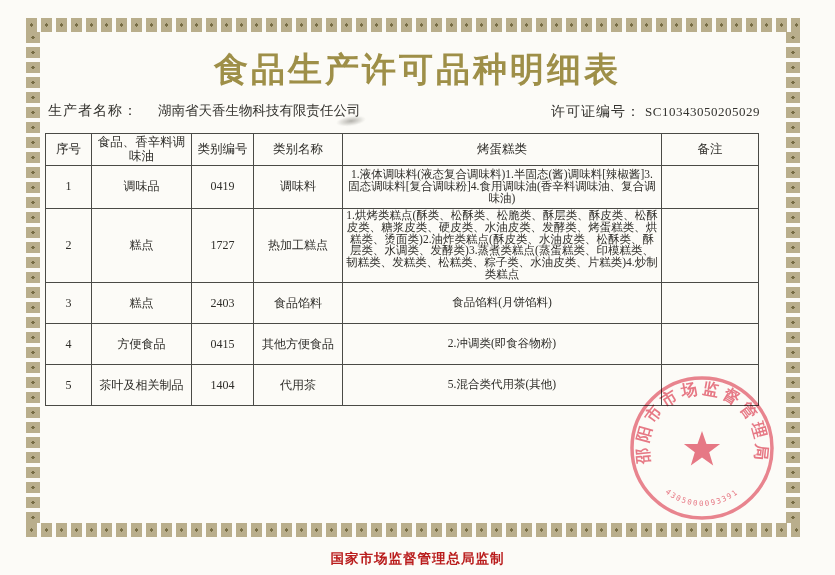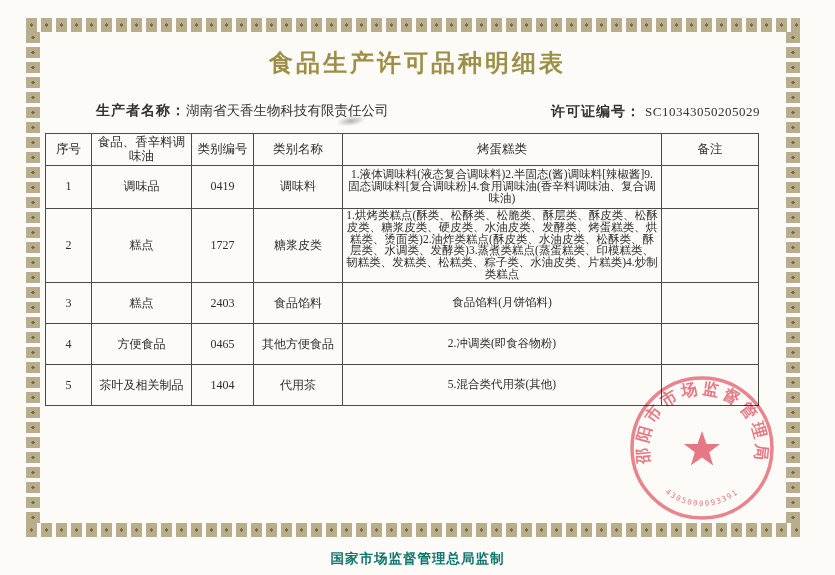--- a/index.html
+++ b/index.html
@@ -27,47 +27,47 @@
     background-image:
       radial-gradient(circle 1.8px at 7px 5.5px, #776d45 98%, rgba(0,0,0,0) 100%),
       repeating-linear-gradient(180deg,#b9ae8c 0 11px,#fcfbf7 11px 15px);
     background-size:14px 15px,auto;
   }
   .b-left{left:26px;}
   .b-right{left:786px;}
 
   .page-title{
     position:absolute;top:47px;left:0;width:100%;
-    text-align:center;font-size:24px;font-weight:bold;
+    text-align:center;font-size:34px;font-weight:bold;
     letter-spacing:3px;color:#9e8f48;margin:0;
   }
 
   .producer{position:absolute;left:48px;top:102px;font-size:14px;}
-  .producer .lbl{font-weight:bold;letter-spacing:1px;margin-left:48px;}
-  .producer .val{font-size:13.5px;margin-left:0;}
+  .producer .lbl{font-weight:normal;letter-spacing:1px;}
+  .producer .val{font-size:13.5px;margin-left:20px;}
   .license{position:absolute;left:551px;top:103px;font-size:14px;}
-  .license .lbl{font-weight:bold;letter-spacing:1px;}
+  .license .lbl{font-weight:normal;letter-spacing:1px;}
   .license .val{font-size:13px;margin-left:4px;letter-spacing:.5px;margin-top:8px;}
 
   table.products{
     position:absolute;left:45px;top:133px;width:713px;
     border-collapse:collapse;table-layout:fixed;
     font-size:12px;color:#2e2d29;
   }
   table.products th,table.products td{
     border:1px solid #4a4a46;text-align:center;vertical-align:middle;
     padding:1px 3px;overflow:hidden;
   }
   table.products th{font-size:12.5px;font-weight:normal;line-height:1.15;}
   td.cell-detail{font-size:11.5px;line-height:11.9px;padding:1px 5px;}
 
   .footer-note{
     position:absolute;top:550px;left:0;width:100%;
     text-align:center;font-size:13.5px;font-weight:bold;
-    letter-spacing:1px;color:#0f766e;
+    letter-spacing:1px;color:#b91c1c;
   }
 
   .stamp{
     position:absolute;left:622px;top:368px;width:160px;height:160px;
     opacity:.85;mix-blend-mode:multiply;pointer-events:none;
   }
 
   .smudge{
     position:absolute;left:336px;top:116px;width:30px;height:10px;
     background:radial-gradient(ellipse at center,rgba(90,88,80,.45),rgba(90,88,80,0) 70%);
@@ -114,43 +114,43 @@
         <th>烤蛋糕类</th>
         <th>备注</th>
       </tr>
     </thead>
     <tbody>
       <tr style="height:43px">
         <td>1</td>
         <td>调味品</td>
         <td>0419</td>
         <td>调味料</td>
-        <td class="cell-detail">1.液体调味料(液态复合调味料)2.半固态(酱)调味料[辣椒酱]9.固态调味料[复合调味粉]4.食用调味油(香辛料调味油、复合调味油)</td>
+        <td class="cell-detail">1.液体调味料(液态复合调味料)1.半固态(酱)调味料[辣椒酱]3.固态调味料[复合调味粉]4.食用调味油(香辛料调味油、复合调味油)</td>
         <td></td>
       </tr>
       <tr style="height:70px">
         <td>2</td>
         <td>糕点</td>
         <td>1727</td>
-        <td>糖浆皮类</td>
+        <td>热加工糕点</td>
         <td class="cell-detail">1.烘烤类糕点(酥类、松酥类、松脆类、酥层类、酥皮类、松酥皮类、糖浆皮类、硬皮类、水油皮类、发酵类、烤蛋糕类、烘糕类、烫面类)2.油炸类糕点(酥皮类、水油皮类、松酥类、酥层类、水调类、发酵类)3.蒸煮类糕点(蒸蛋糕类、印模糕类、韧糕类、发糕类、松糕类、粽子类、水油皮类、片糕类)4.炒制类糕点</td>
         <td></td>
       </tr>
       <tr style="height:41px">
         <td>3</td>
         <td>糕点</td>
         <td>2403</td>
         <td>食品馅料</td>
         <td class="cell-detail">食品馅料(月饼馅料)</td>
         <td></td>
       </tr>
       <tr style="height:41px">
         <td>4</td>
         <td>方便食品</td>
-        <td>0465</td>
+        <td>0415</td>
         <td>其他方便食品</td>
         <td class="cell-detail">2.冲调类(即食谷物粉)</td>
         <td></td>
       </tr>
       <tr style="height:41px">
         <td>5</td>
         <td>茶叶及相关制品</td>
         <td>1404</td>
         <td>代用茶</td>
         <td class="cell-detail">5.混合类代用茶(其他)</td>

